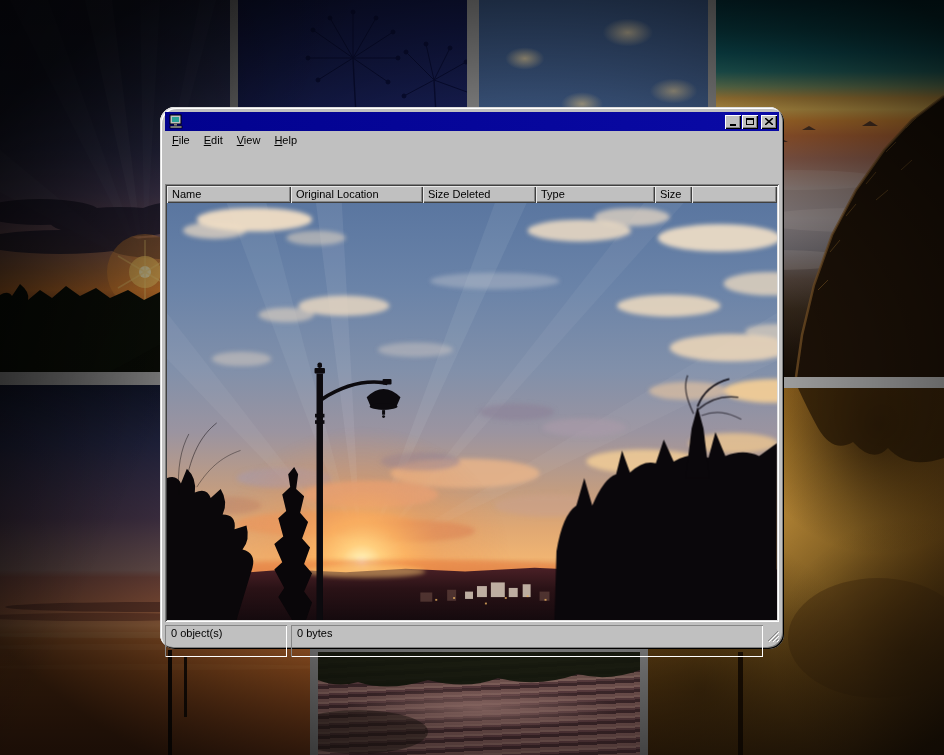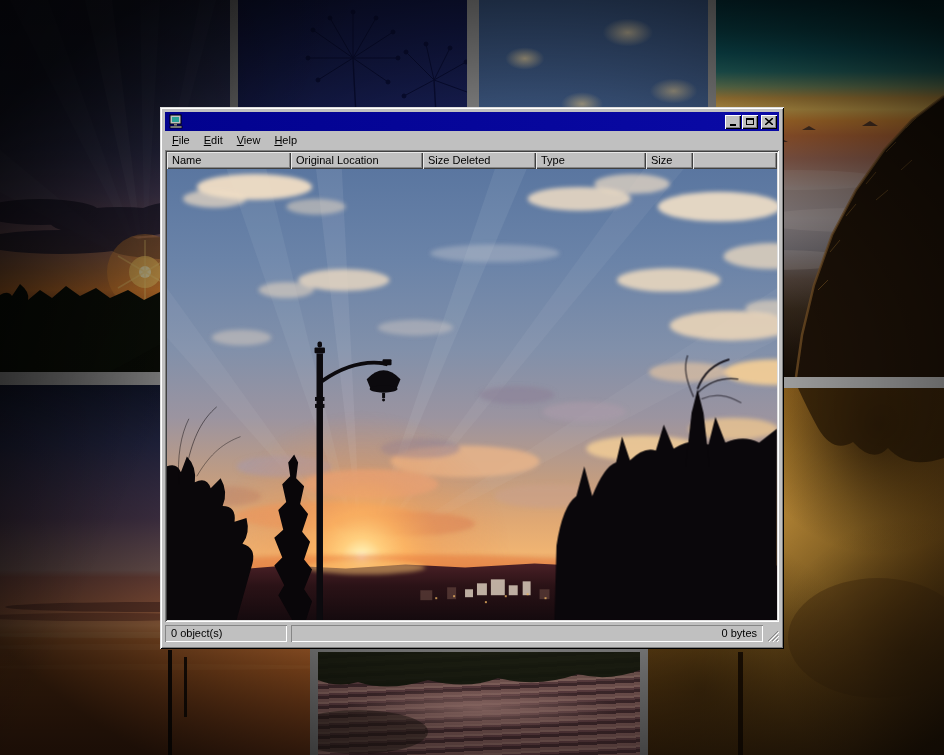--- a/index.html
+++ b/index.html
@@ -45,51 +45,51 @@
         radial-gradient(circle at 42% 38%,#c8943c 0%,#b5842f 28%,#96671f 52%,#6e4716 78%,#4f3010 100%);}
   .pole5a{position:absolute;left:168px;top:265px;width:4px;height:105px;background:#1b0f08;}
   .pole5b{position:absolute;left:184px;top:272px;width:3px;height:60px;background:#241409;}
   .pole7{position:absolute;left:90px;top:264px;width:5px;height:103px;background:#241404;}
   .vignette{position:absolute;inset:0;pointer-events:none;background:
       linear-gradient(115deg,rgba(0,0,0,.55) 0%,rgba(0,0,0,0) 28%),
       radial-gradient(ellipse 68% 62% at 56% 50%,rgba(0,0,0,0) 40%,rgba(0,0,0,.38) 68%,rgba(0,0,0,.64) 88%,rgba(0,0,0,.78) 100%);}
   
   .window{position:absolute;left:160px;top:107px;width:624px;height:542px;background:#c0c0c0;
       box-shadow:inset 1px 1px 0 #dcdcdc,inset -1px -1px 0 #000,inset 2px 2px 0 #fff,inset -2px -2px 0 #7f7f7f;
-      padding:5px;box-sizing:border-box;display:flex;flex-direction:column;}
+      padding:5px;box-sizing:border-box;display:flex;flex-direction:column;border-radius:15px;}
   .titlebar{height:19px;flex:0 0 19px;background:linear-gradient(90deg,#02028e,#0a0aa6);
       display:flex;align-items:center;padding:0 2px;}
   .title-icon{width:16px;height:15px;margin-left:1px;}
   .title-text{flex:1;color:#fff;font-size:11px;font-weight:bold;padding-left:3px;
       white-space:nowrap;overflow:hidden;}
   .btn{width:16px;height:14px;background:#c0c0c0;margin-left:1px;position:relative;
       box-shadow:inset 1px 1px 0 #fff,inset -1px -1px 0 #000,inset -2px -2px 0 #808080;
       display:flex;align-items:center;justify-content:center;}
   .btn-close{margin-left:3px;}
   .glyph-min{width:6px;height:2px;background:#000;margin-top:7px;}
   .glyph-max{width:8px;height:7px;border:1px solid #000;border-top-width:2px;box-sizing:border-box;}
   .menubar{height:19px;flex:0 0 19px;display:flex;align-items:center;font-size:11px;color:#000;padding-left:0;}
   .menu-item{padding:2px 7px 3px 7px;}
   .menu-item .key{text-decoration:underline;}
   .listview{flex:1;min-height:0;background:#000;padding:2px;
       box-shadow:inset 1px 1px 0 #808080,inset -1px -1px 0 #fff,inset 2px 2px 0 #404040,inset -2px -2px 0 #dfdfdf;
-      display:flex;flex-direction:column;}
+      display:flex;flex-direction:column;margin-top:34px;}
   .header-row{flex:0 0 17px;height:17px;display:flex;background:#c0c0c0;}
   .col{background:#c0c0c0;box-shadow:inset 1px 1px 0 #e8e8e8,inset -1px -1px 0 #404040,inset -2px -2px 0 #868686;
       font-size:11px;color:#000;padding:2px 5px 0 5px;box-sizing:border-box;white-space:nowrap;overflow:hidden;}
-  .c0{width:124px}.c1{width:132px}.c2{width:113px}.c3{width:110px}
-  .c4{width:47px;padding-right:26px}.c5{flex:1}
+  .c0{width:124px}.c1{width:132px}.c2{width:113px}.c3{width:119px}
+  .c4{width:37px;padding-right:26px}.c5{flex:1}
   .photo{flex:1;min-height:0;position:relative;}
   .photo svg{position:absolute;inset:0;width:100%;height:100%;}
   .statusbar{flex:0 0 19px;height:19px;margin-top:3px;display:flex;align-items:flex-start;
       font-size:11px;color:#000;position:relative;}
-  .pane{box-shadow:inset 1px 1px 0 #868686,inset -1px -1px 0 #fff;height:17px;
+  .pane{box-shadow:inset 1px 1px 0 #868686,inset -1px -1px 0 #fff;height:32px;
       padding:2px 6px 0 6px;box-sizing:border-box;white-space:nowrap;overflow:hidden;}
   .pane1{width:122px;margin-right:4px;}
-  .pane2{flex:1;margin-right:16px;text-align:right;}
+  .pane2{flex:1;margin-right:16px;}
   .grip{position:absolute;right:0;bottom:2px;width:12px;height:12px;}
 </style>
 </head>
 <body>
 
 <div class="bg">
 
   <div class="tile" id="t1">
     <svg viewBox="0 0 230 372" preserveAspectRatio="none">
       <g opacity="1">

